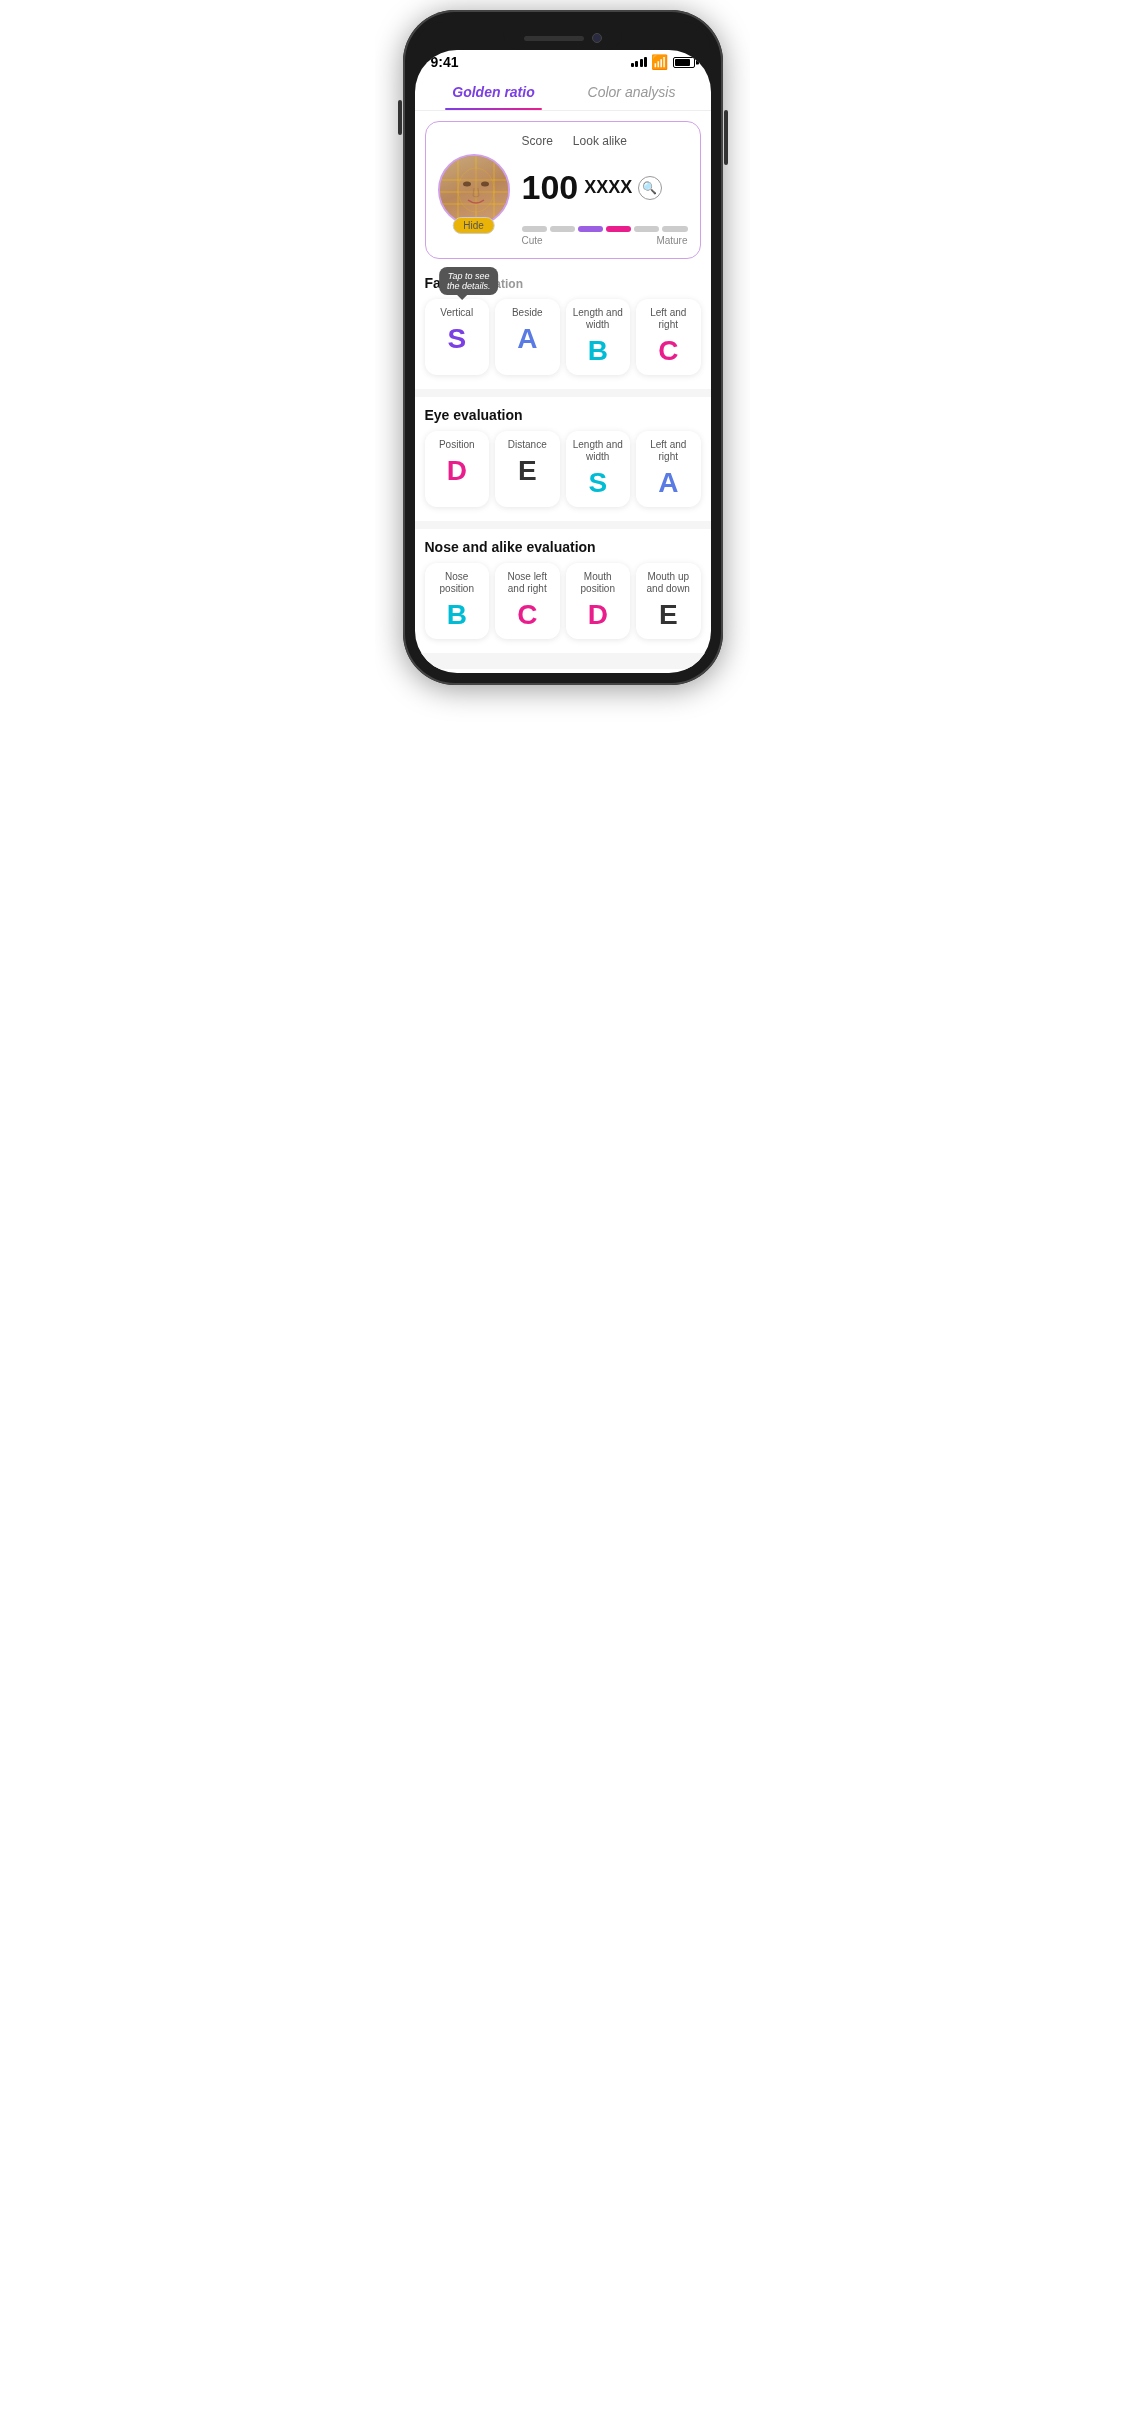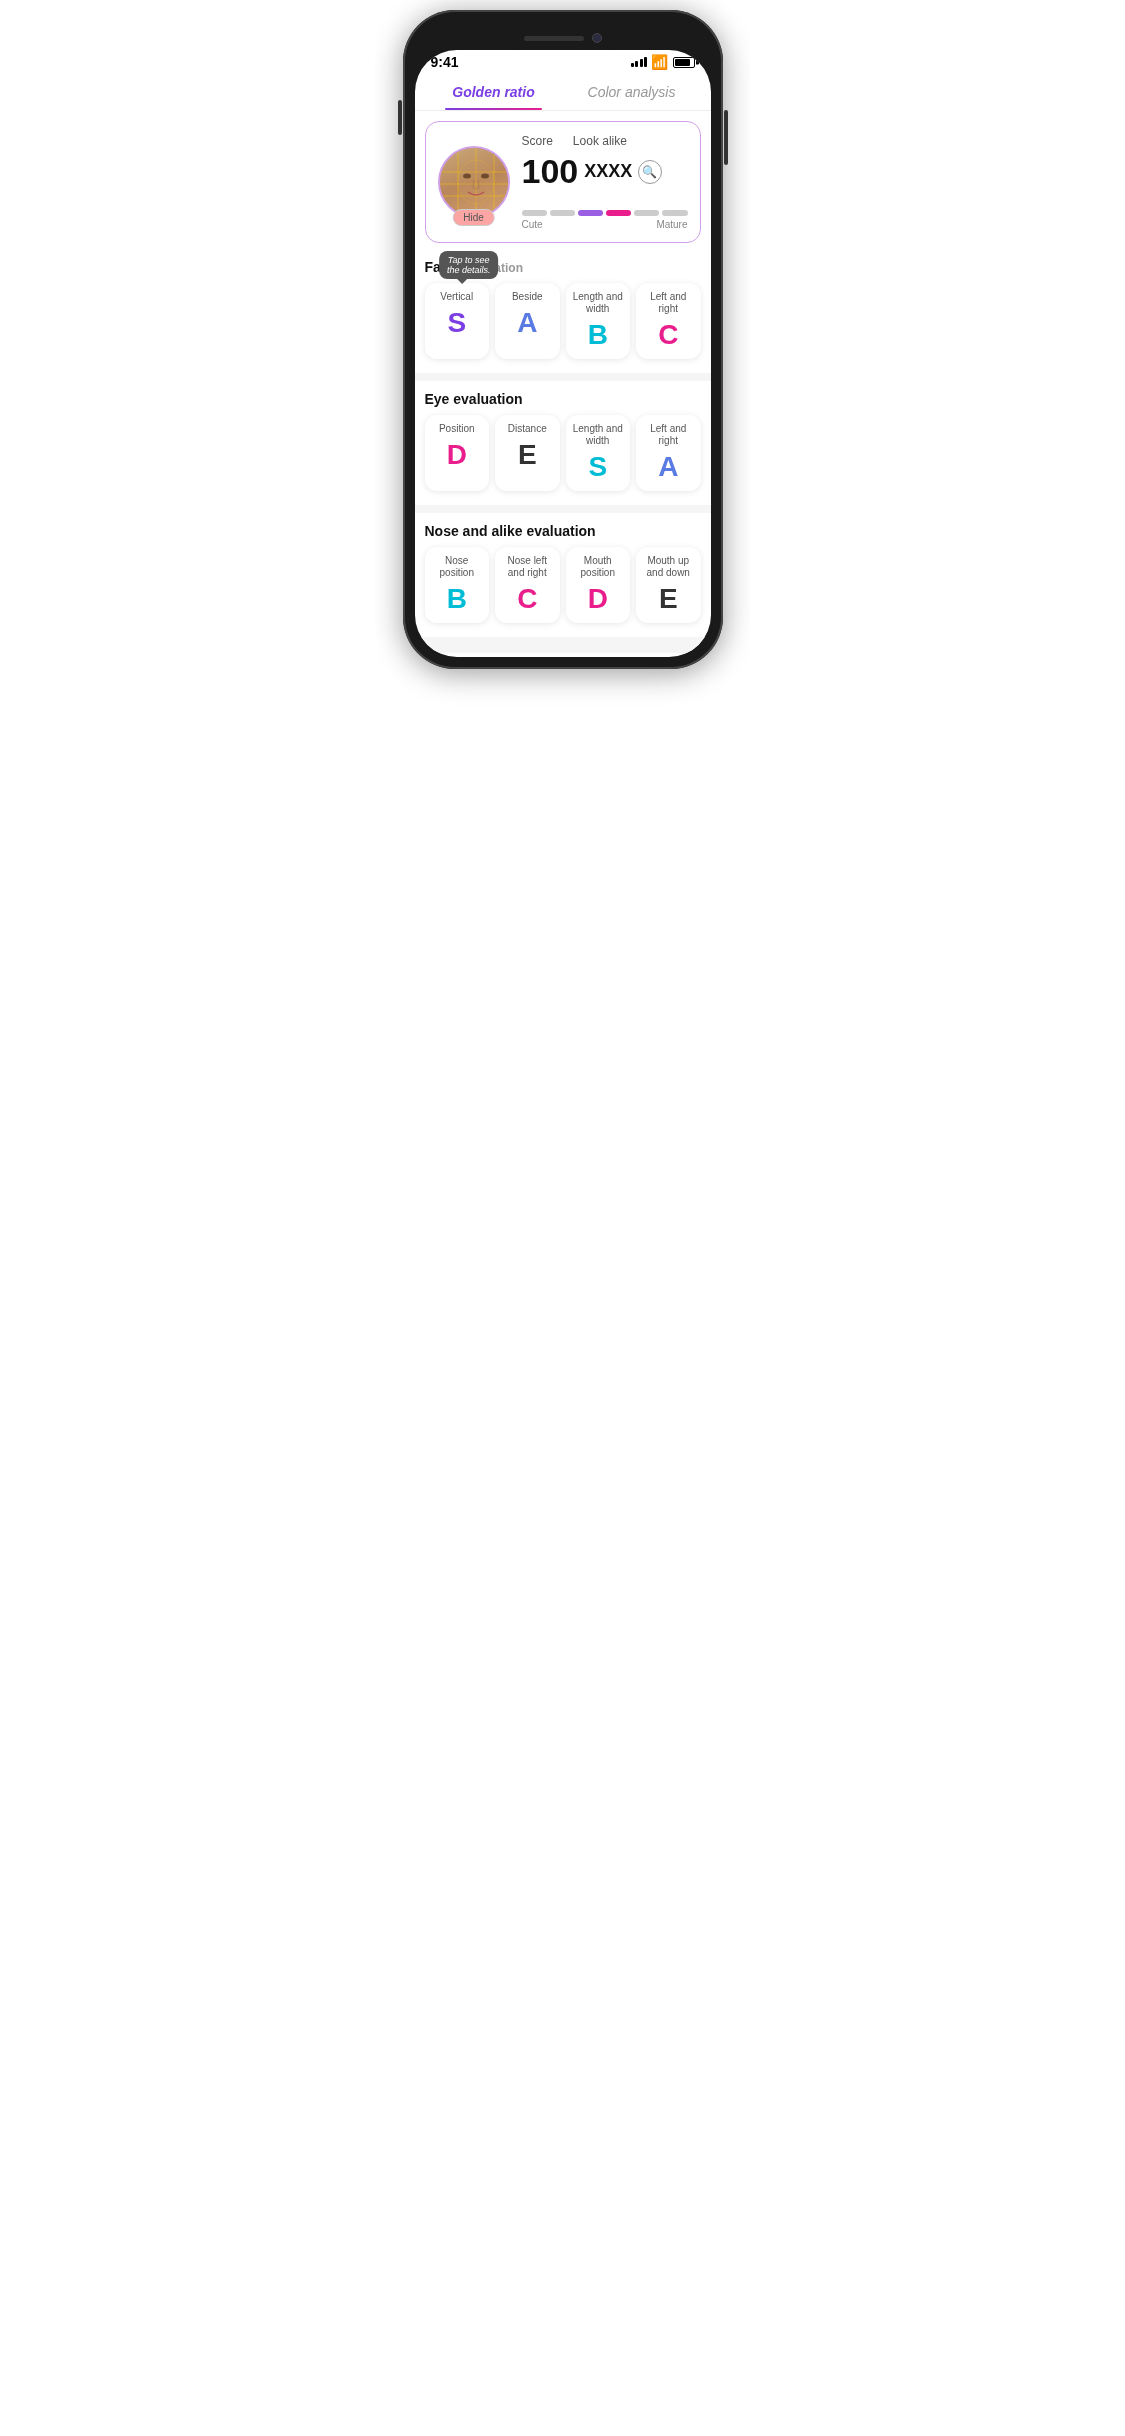--- a/index.html
+++ b/index.html
@@ -171,36 +171,36 @@
       display: flex;
       align-items: center;
       justify-content: center;
       position: relative;
     }
     .hide-btn {
       position: absolute;
       bottom: -8px;
       left: 50%;
       transform: translateX(-50%);
-      background: #fca5a5;
+      background: #eab308;
       border: 1px solid #ccc;
       border-radius: 12px;
       font-size: 10px;
       padding: 2px 10px;
       color: #555;
       white-space: nowrap;
     }
 
     .score-info {
       flex: 1;
     }
     .score-labels {
       display: flex;
       gap: 20px;
-      margin-bottom: 4px;
+      margin-bottom: 20px;
     }
     .score-label { font-size: 12px; color: #555; }
     .score-values {
       display: flex;
       align-items: center;
       gap: 6px;
       margin-bottom: 19px;
     }
     .score-number {
       font-size: 34px;

